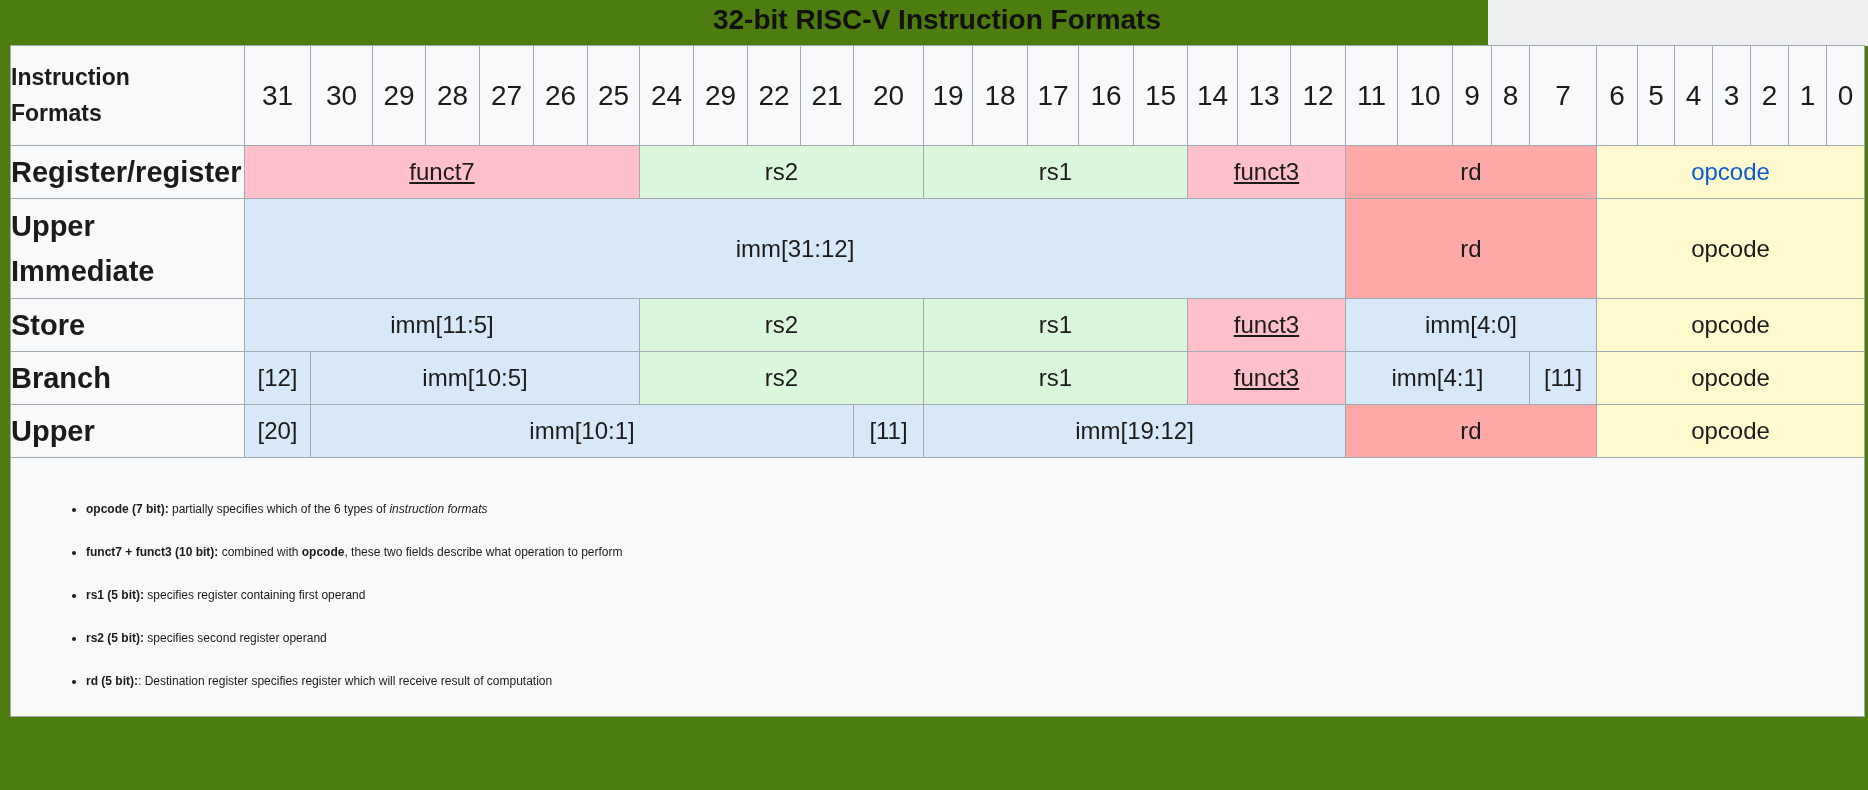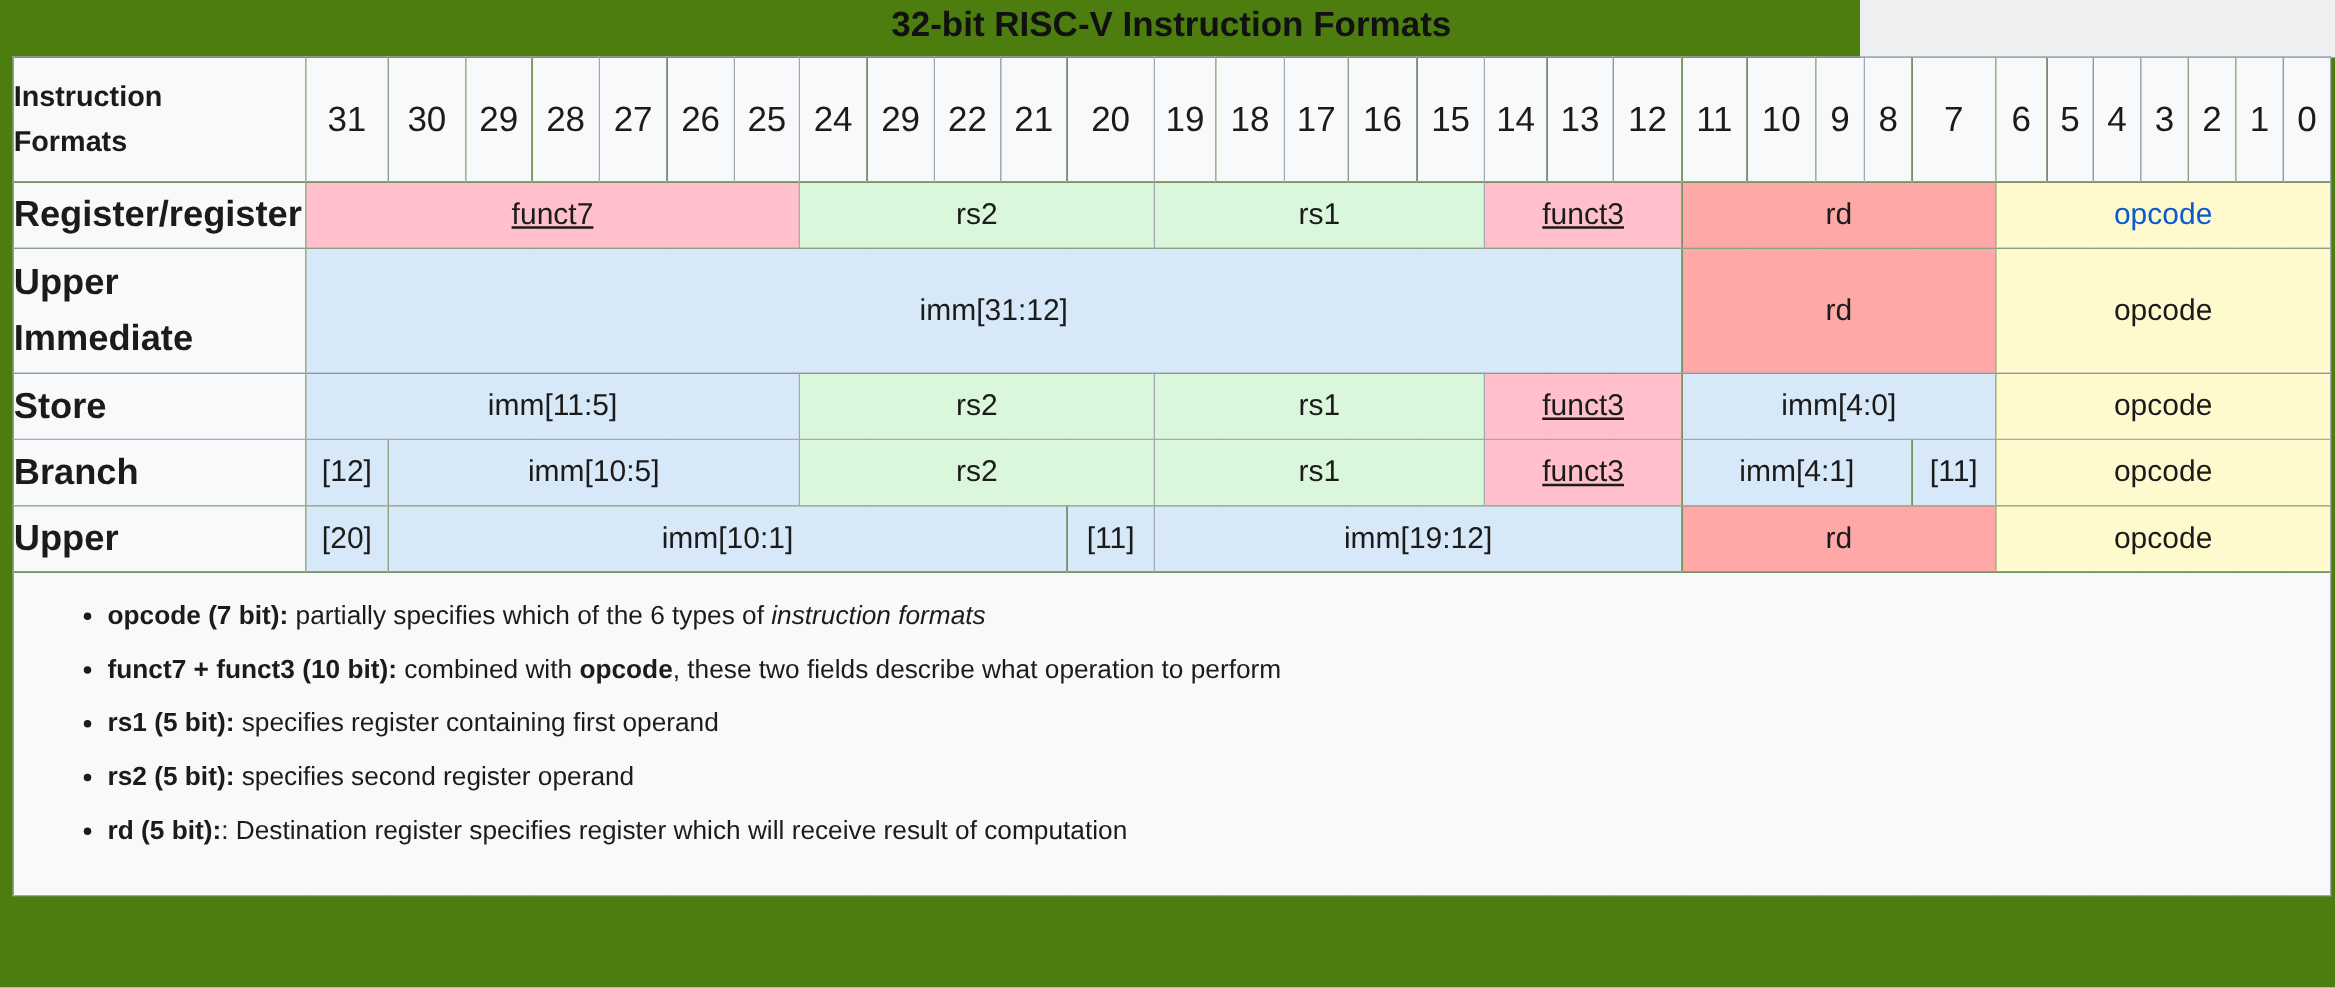--- a/index.html
+++ b/index.html
@@ -92,23 +92,23 @@
   td.c-yellow { background: var(--yellow); }
   .linktext { color: var(--link); cursor: pointer; }
   
   td.notes {
     background: var(--header_bg);
     height: 258px;
     vertical-align: top;
     text-align: left;
   }
   td.notes ul {
-    margin: 20px 0 0 0;
+    margin: 36px 0 0 0;
     padding-left: 75px;
-    font-size: 21px;
+    font-size: 12px;
   }
   td.notes li {
     margin-bottom: 13px;
     line-height: 30px;
   }
   .b { font-weight: bold; }
   .i { font-style: italic; }
 </style>
 </head>
 <body>

